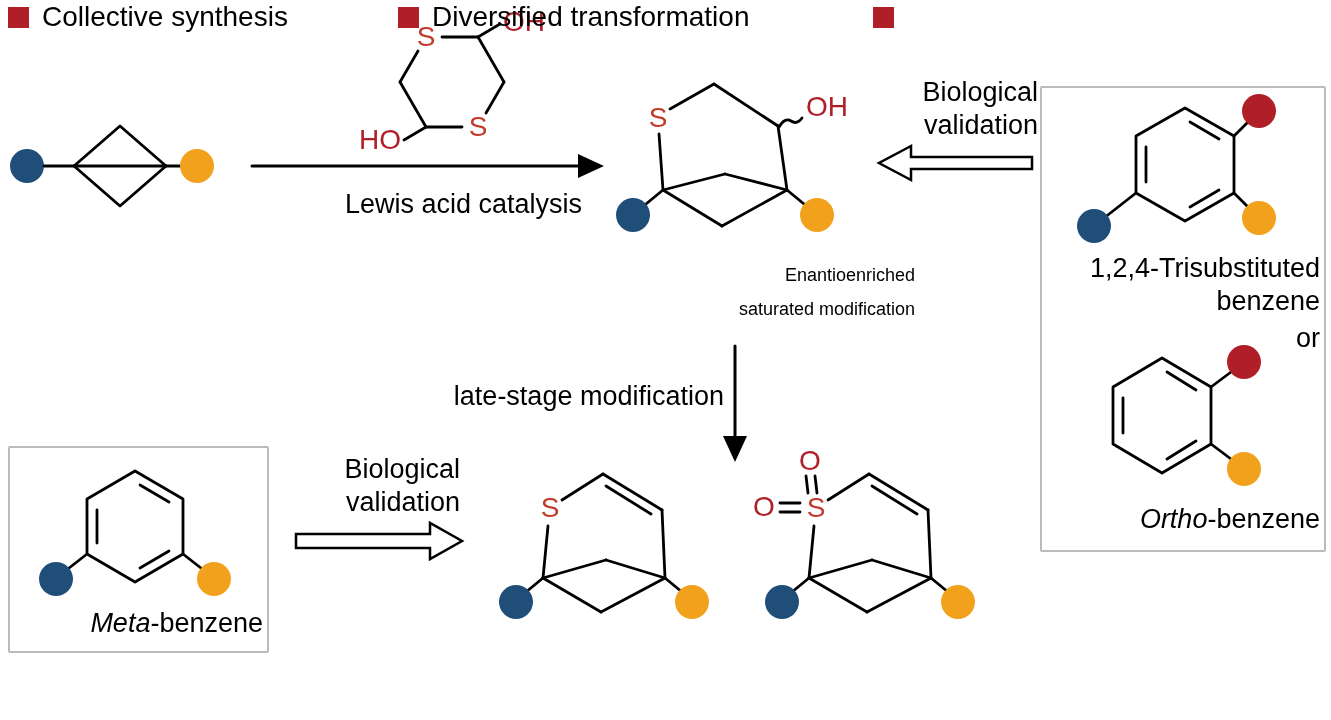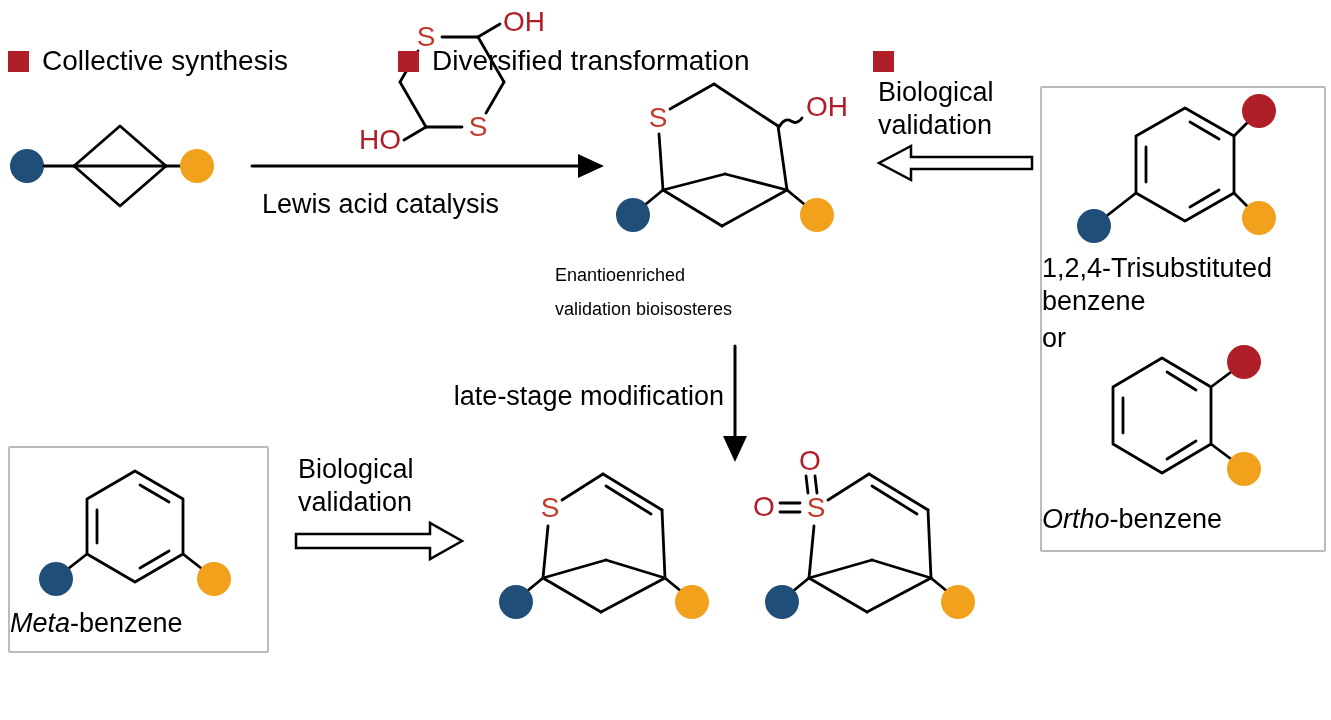--- a/index.html
+++ b/index.html
@@ -4,30 +4,30 @@
 <style>
   html,body{margin:0;padding:0;background:#fff;}
   #figure{
     position:relative;width:1331px;height:720px;background:#ffffff;
     font-family:"Liberation Sans", sans-serif;color:#000;overflow:hidden;
   }
   .panel-box{
     position:absolute;background:#ffffff;border:2px solid #bbbbbb;border-radius:2px;
   }
   .label{position:absolute;font-size:27px;line-height:33px;color:#000;}
-  .center{text-align:left;}
+  .center{text-align:right;}
   .right{text-align:right;}
   .big{font-size:18px;line-height:34px;}
   svg.scheme{position:absolute;left:0;top:0;}
   svg.scheme line, svg.scheme path.bond{stroke:#000;stroke-width:2.8;fill:none;stroke-linecap:round;stroke-linejoin:round;}
   svg.scheme path.ring{stroke:#000;stroke-width:2.8;fill:none;stroke-linejoin:round;}
   svg.scheme path.hollow-arrow{fill:#ffffff;stroke:#000;stroke-width:2.5;stroke-linejoin:miter;}
   svg.scheme polygon.arrowhead{fill:#000;stroke:none;}
   svg.scheme text{font-family:"Liberation Sans", sans-serif;font-size:28px;}
-  .legend-row{position:absolute;top:674;height:34px;display:flex;align-items:center;gap:13px;margin-top:44px;}
+  .legend-row{position:absolute;top:674;height:34px;display:flex;align-items:center;gap:13px;}
   .legend-text{font-size:28px;}
 </style>
 </head>
 <body>
 
 <div id="figure">
 
   <div class="panel-box" style="left:1040px;top:86px;width:282px;height:462px;"></div>
   <div class="panel-box" style="left:8px;top:446px;width:257px;height:203px;"></div>
 
@@ -166,21 +166,21 @@
       <text x="816" y="517" text-anchor="middle" fill="#C23A2B">S</text>
       <text x="810" y="470" text-anchor="middle" fill="#B01E28">O</text>
       <text x="764" y="516" text-anchor="middle" fill="#B01E28">O</text>
     </g>
   </svg>
 
   <div class="label center" style="left:262px;top:188px;width:320px;">Lewis acid catalysis</div>
 
   <div class="label center big" style="left:555px;top:258px;width:360px;">
     <div>Enantioenriched</div>
-    <div>validation bioisosteres</div>
+    <div>saturated modification</div>
   </div>
 
   <div class="label center" style="left:878px;top:76px;width:160px;">
     <div>Biological</div>
     <div>validation</div>
   </div>
 
   <div class="label center" style="left:1042px;top:252px;width:278px;">
     <div>1,2,4-Trisubstituted</div>
     <div>benzene</div>

